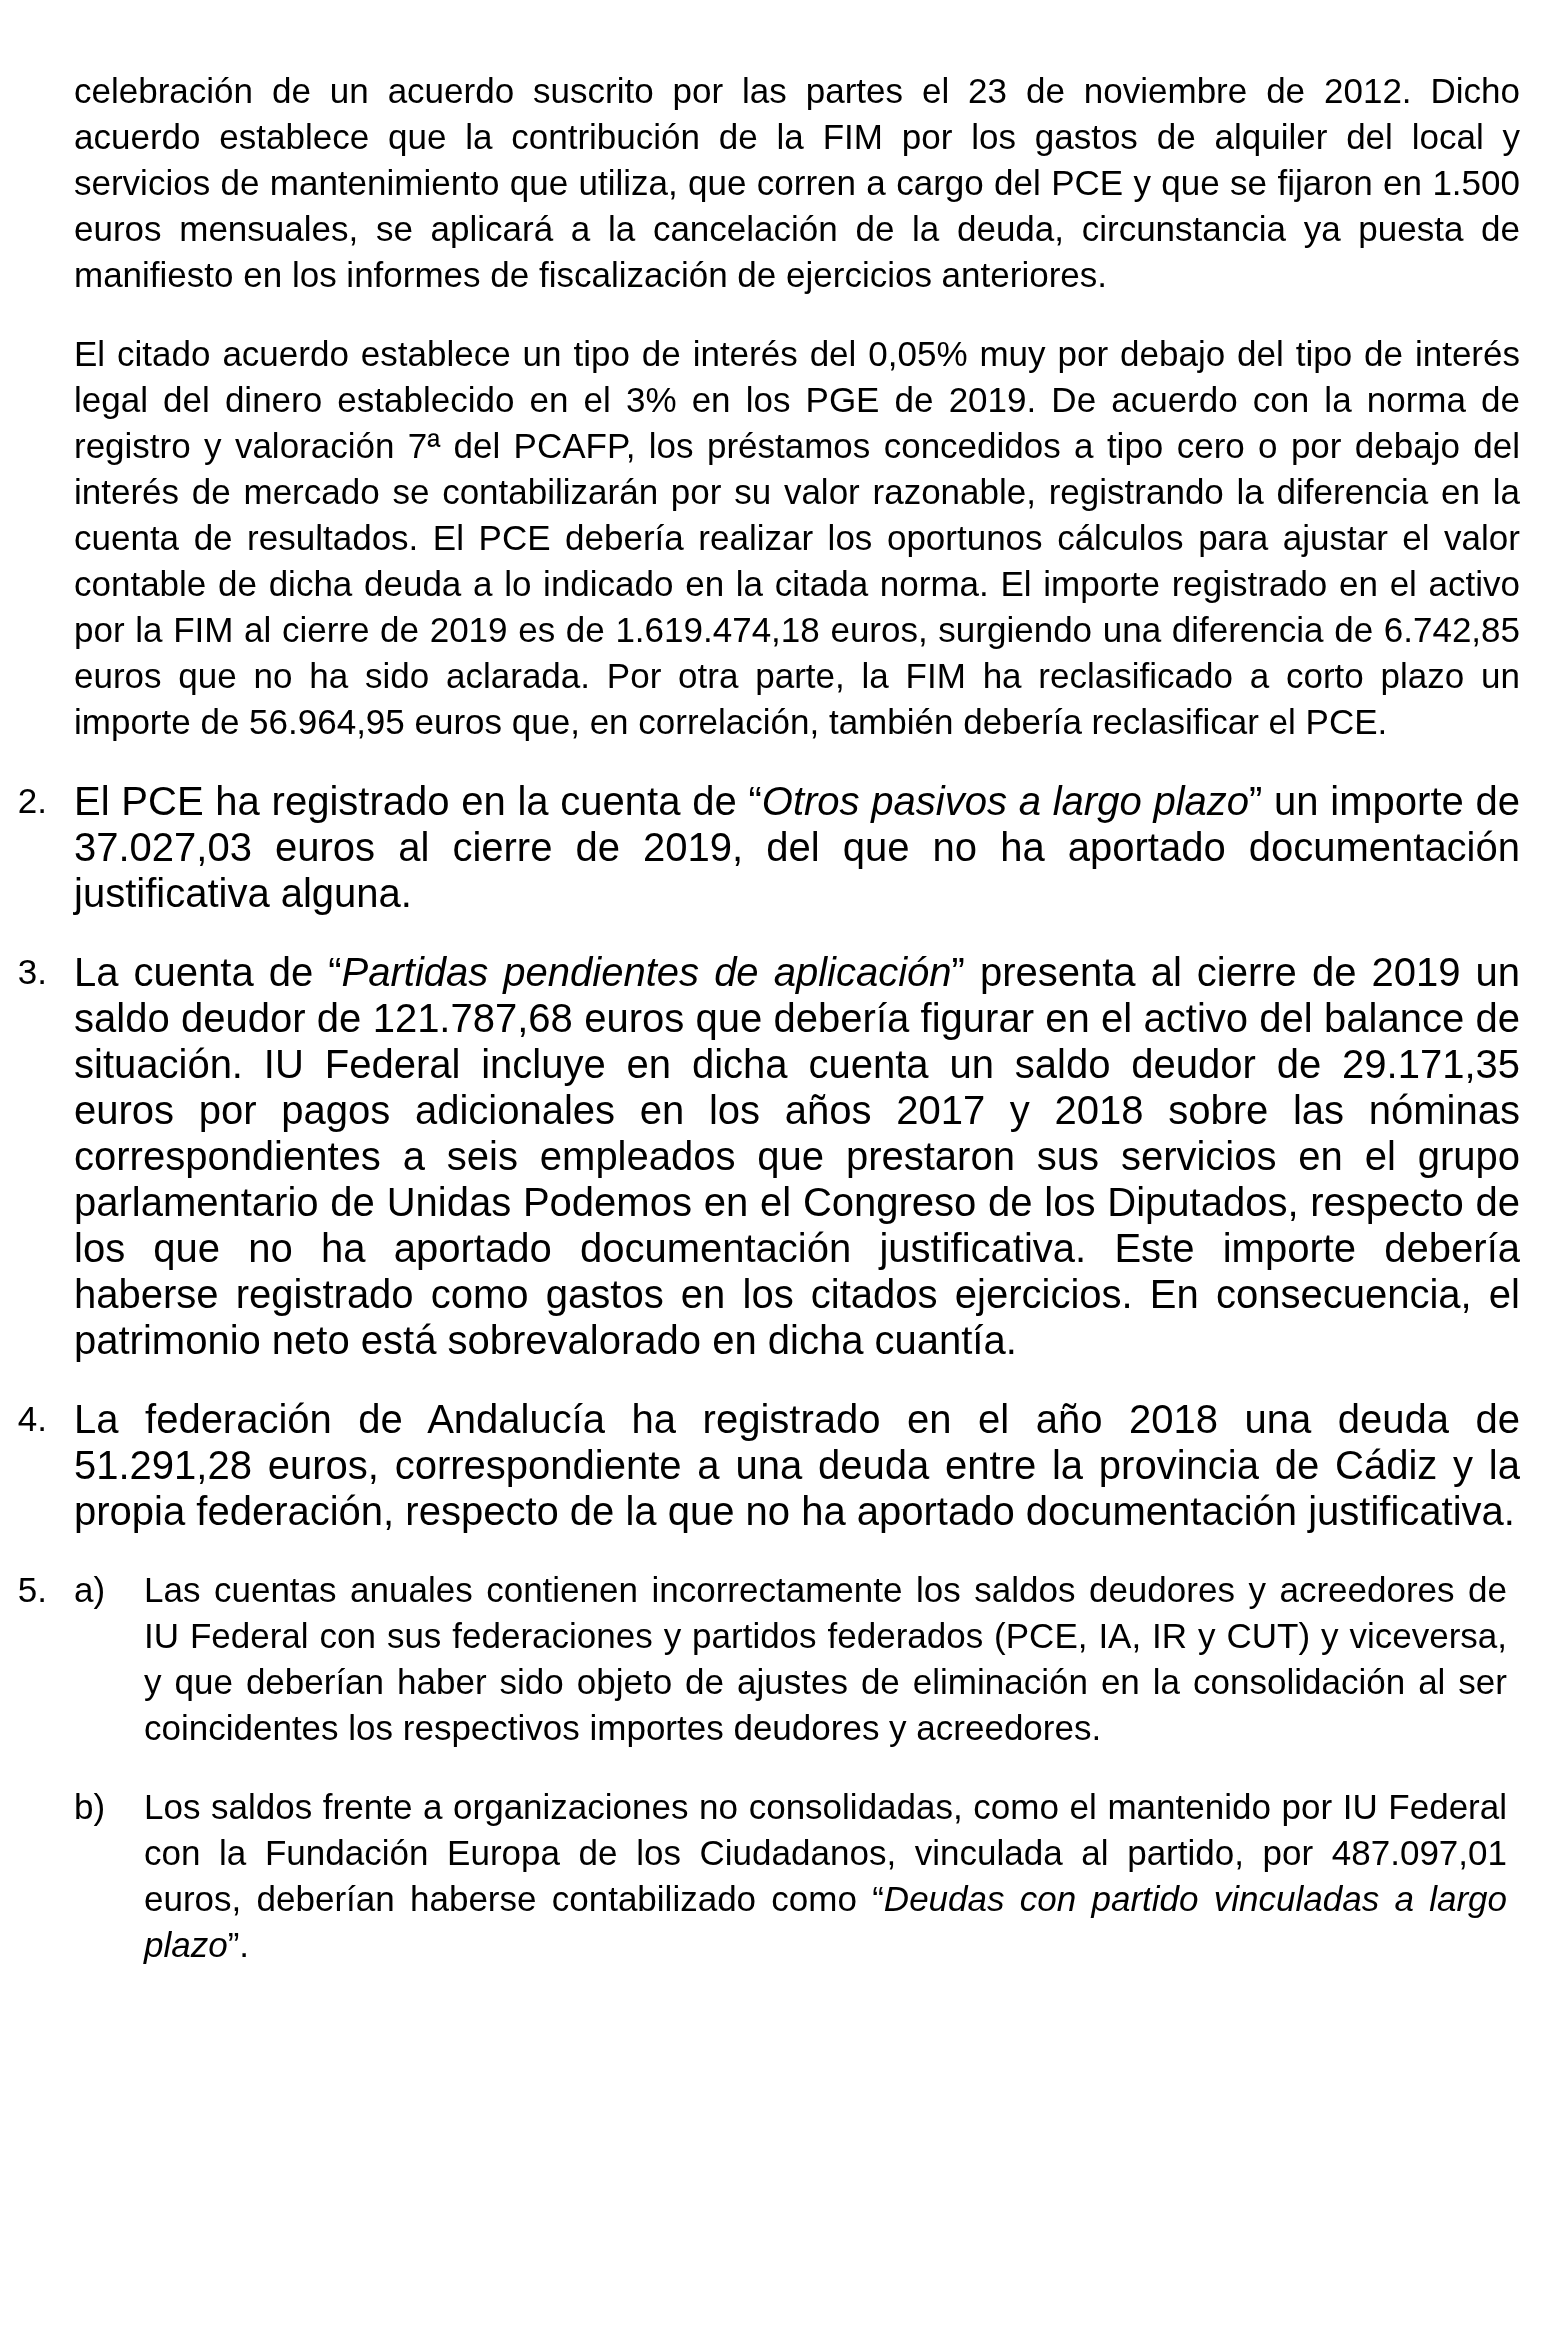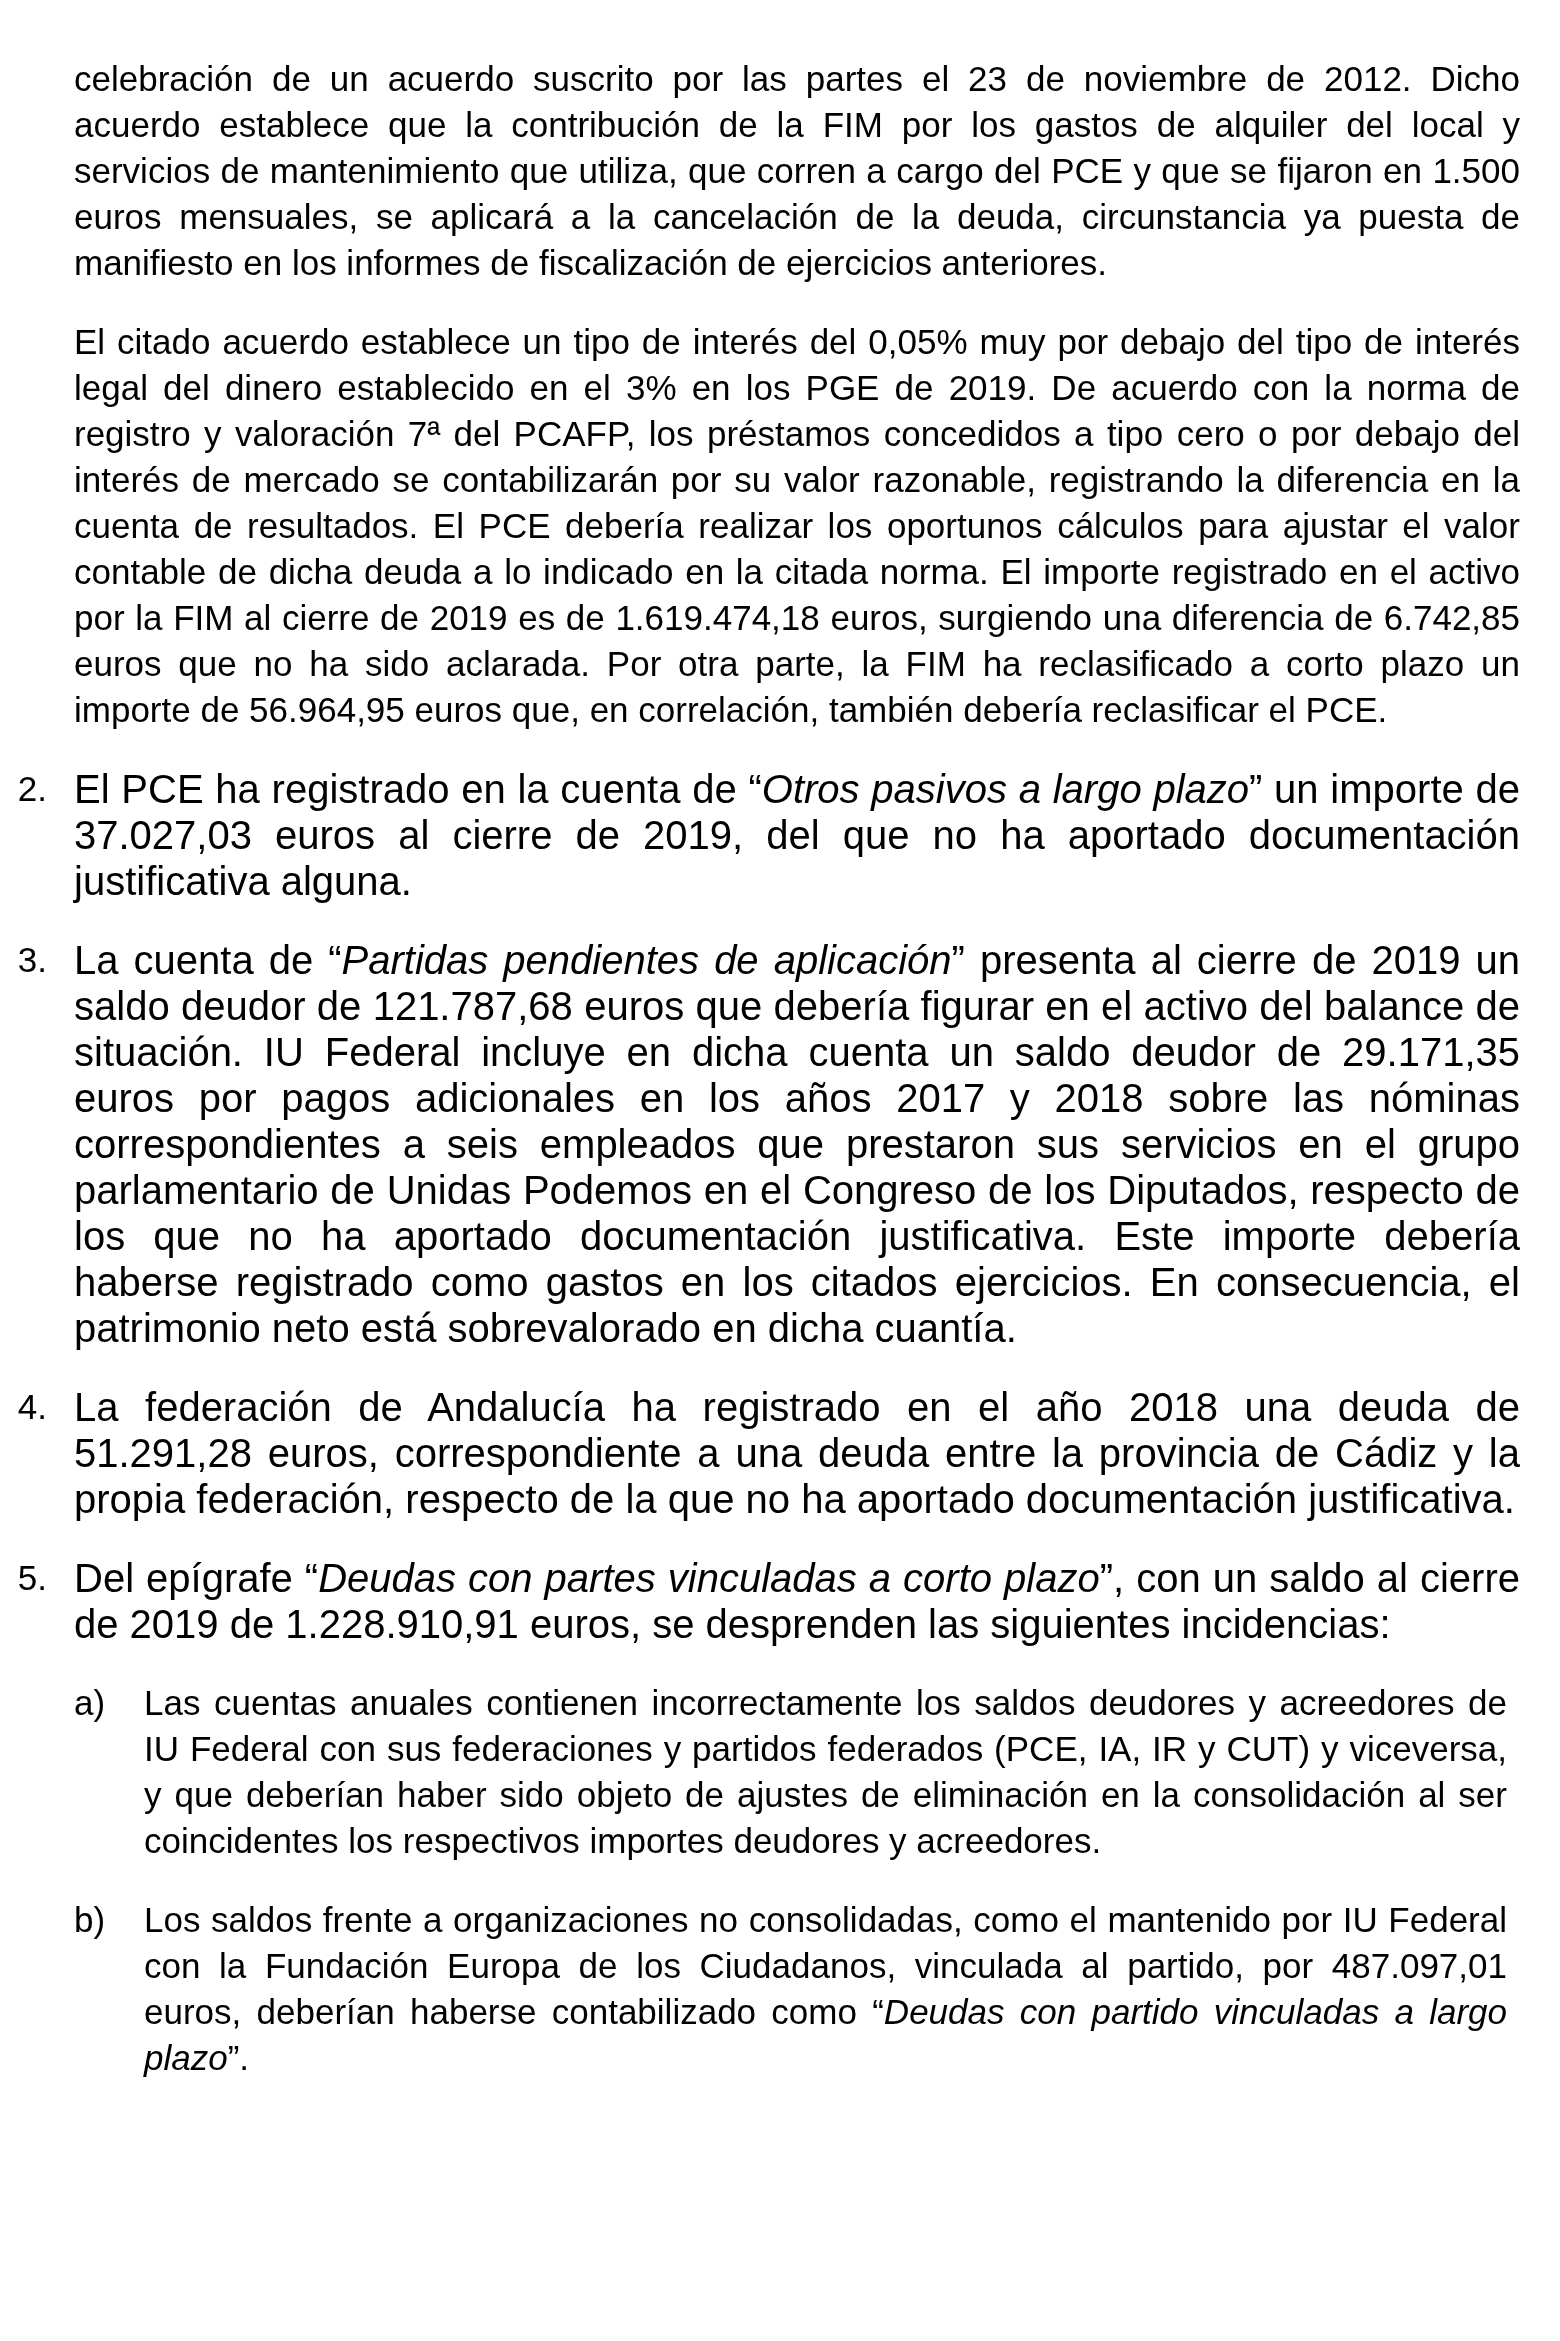--- a/index.html
+++ b/index.html
@@ -15,21 +15,21 @@
     font-family: "Liberation Sans", sans-serif;
     color: #000000;
   }
   .page {
     position: absolute;
     left: 0;
     top: 56px;
     width: 1561px;
   }
   .para {
-    margin: 0 0 33px 74px;
+    margin: 12px 0 33px 74px;
     width: 1446px;
     font-size: 35px;
     line-height: 46px;
     text-align: justify;
   }
   .list-item {
     position: relative;
     margin: 0 0 33px 0;
     padding-left: 74px;
     width: 1446px;
@@ -89,21 +89,20 @@
     <p class="list-text"><span>La cuenta de “</span><em>Partidas pendientes de aplicación</em><span>” presenta al cierre de 2019 un saldo deudor de 121.787,68 euros que debería figurar en el activo del balance de situación. IU Federal incluye en dicha cuenta un saldo deudor de 29.171,35 euros por pagos adicionales en los años 2017 y 2018 sobre las nóminas correspondientes a seis empleados que prestaron sus servicios en el grupo parlamentario de Unidas Podemos en el Congreso de los Diputados, respecto de los que no ha aportado documentación justificativa. Este importe debería haberse registrado como gastos en los citados ejercicios. En consecuencia, el patrimonio neto está sobrevalorado en dicha cuantía.</span></p>
   </div>
 
   <div class="list-item">
     <span class="list-num">4.</span>
     <p class="list-text"><span>La federación de Andalucía ha registrado en el año 2018 una deuda de 51.291,28 euros, correspondiente a una deuda entre la provincia de Cádiz y la propia federación, respecto de la que no ha aportado documentación justificativa.</span></p>
   </div>
 
   <div class="list-item">
     <span class="list-num">5.</span>
-    <p class="list-text"><span>Del epígrafe “</span><em>Deudas con partes vinculadas a corto plazo</em><span>”, con un saldo al cierre de 2019 de 1.228.910,91 euros, se desprenden las siguientes incidencias:</span></p>
 
     <div class="sub-list">
       <div class="sub-item">
         <span class="sub-label">a)</span>
         <p class="sub-text"><span>Las cuentas anuales contienen incorrectamente los saldos deudores y acreedores de IU Federal con sus federaciones y partidos federados (PCE, IA, IR y CUT) y viceversa, y que deberían haber sido objeto de ajustes de eliminación en la consolidación al ser coincidentes los respectivos importes deudores y acreedores.</span></p>
       </div>
       <div class="sub-item">
         <span class="sub-label">b)</span>
         <p class="sub-text"><span>Los saldos frente a organizaciones no consolidadas, como el mantenido por IU Federal con la Fundación Europa de los Ciudadanos, vinculada al partido, por 487.097,01 euros, deberían haberse contabilizado como “</span><em>Deudas con partido vinculadas a largo plazo</em><span>”.</span></p>
       </div>

